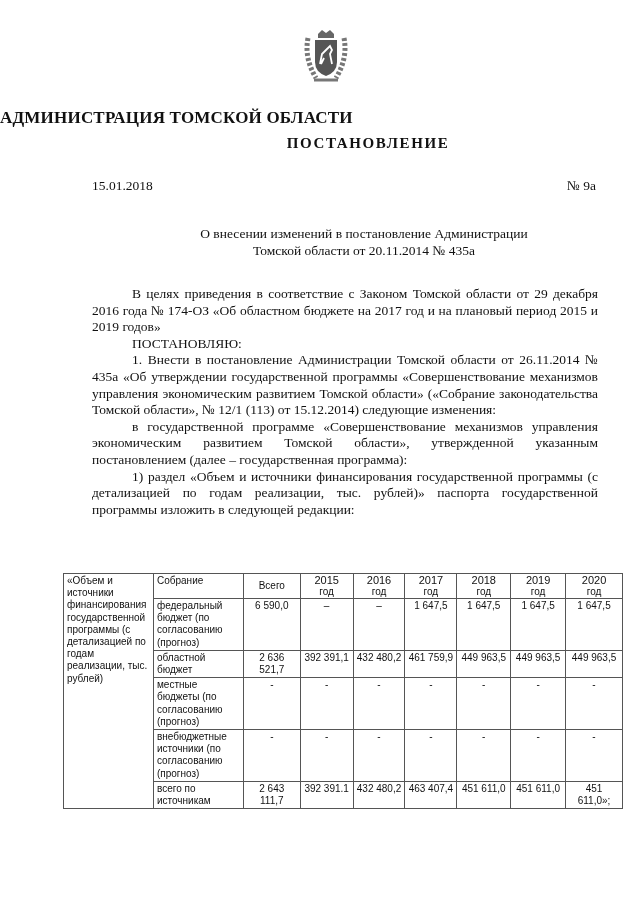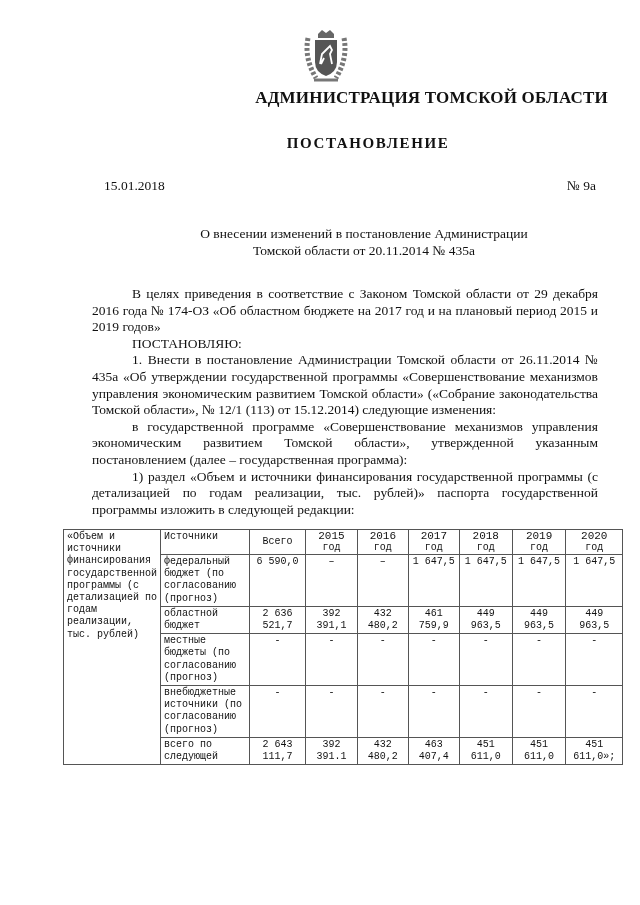--- a/index.html
+++ b/index.html
@@ -1,28 +1,28 @@
 <!DOCTYPE html>
 <html><head>
 <meta charset="utf-8">
 <style>
   html,body{margin:0;padding:0;background:#fff;}
   body{width:640px;height:905px;position:relative;overflow:hidden;font-family:"Liberation Serif","DejaVu Serif",serif;color:#111;}
   .abs{position:absolute;}
   .emblem{left:302px;top:28px;width:48px;height:58px;}
-  .title{left:0;width:608px;top:88px;text-align:right;font-weight:bold;font-size:17px;letter-spacing:0.2px;}
+  .title{left:0;width:608px;top:108px;text-align:left;font-weight:bold;font-size:17px;letter-spacing:0.2px;}
   .subtitle{left:0;width:640px;top:135px;text-align:center;font-weight:bold;font-size:15px;letter-spacing:1.6px;margin-left:48px;}
-  .date{left:104px;top:178px;font-size:13.5px;}
+  .date{left:92px;top:178px;font-size:13.5px;}
   .num{right:44px;top:178px;font-size:13.5px;}
   .heading{left:0;width:640px;top:225px;text-align:center;font-size:13.5px;line-height:17px;padding-left:44px;}
   .body{left:92px;width:506px;font-size:13.5px;line-height:16.6px;text-align:justify;}
   .p{margin:0;}
   .ind{text-indent:40px;}
   .last{text-align-last:justify;}
-  table{border-collapse:collapse;font-size:10px;line-height:12.2px;font-family:Liberation Mono, monospace;}
+  table{border-collapse:collapse;font-size:10px;line-height:12.2px;font-family:Liberation Sans, sans-serif;margin-top:44px;}
   td{border:1px solid #555;vertical-align:top;padding:1px 3px;}
   .c{text-align:center;}
   .yr{text-align:center;line-height:11px;}
   .yr .y{font-size:11px;}
 </style>
 </head>
 <body>
 
 <svg class="abs emblem" viewBox="0 0 48 58">
   <path d="M6 10 Q2 30 14 50 M42 10 Q46 30 34 50" stroke="#777" stroke-width="5" fill="none" stroke-dasharray="3 2"></path>
@@ -58,21 +58,21 @@
       <col style="width:53px">
       <col style="width:52px">
       <col style="width:52px">
       <col style="width:54px">
       <col style="width:55px">
       <col style="width:57px">
   </colgroup>
   <tbody>
       <tr>
     <td rowspan="6">«Объем и источники финансирования государственной программы (с детализацией по годам реализации, тыс. рублей)</td>
-    <td>Источники</td>
+    <td>Собрание</td>
     <td class="c" style="vertical-align:middle">Всего</td>
     <td class="yr">
           <div class="y">2015</div>
           <div>год</div>
         </td>
     <td class="yr">
           <div class="y">2016</div>
           <div>год</div>
         </td>
     <td class="yr">
@@ -126,21 +126,21 @@
     <td>внебюджетные источники (по согласованию (прогноз)</td>
     <td class="c">-</td>
     <td class="c">-</td>
     <td class="c">-</td>
     <td class="c">-</td>
     <td class="c">-</td>
     <td class="c">-</td>
     <td class="c">-</td>
   </tr>
   <tr style="height:26px">
-    <td>всего по следующей</td>
+    <td>всего по источникам</td>
     <td class="c">2 643 111,7</td>
     <td class="c">392 391.1</td>
     <td class="c">432 480,2</td>
     <td class="c">463 407,4</td>
     <td class="c">451 611,0</td>
     <td class="c">451 611,0</td>
     <td class="c">451 611,0»;</td>
   </tr>
 </tbody>
   </table>

